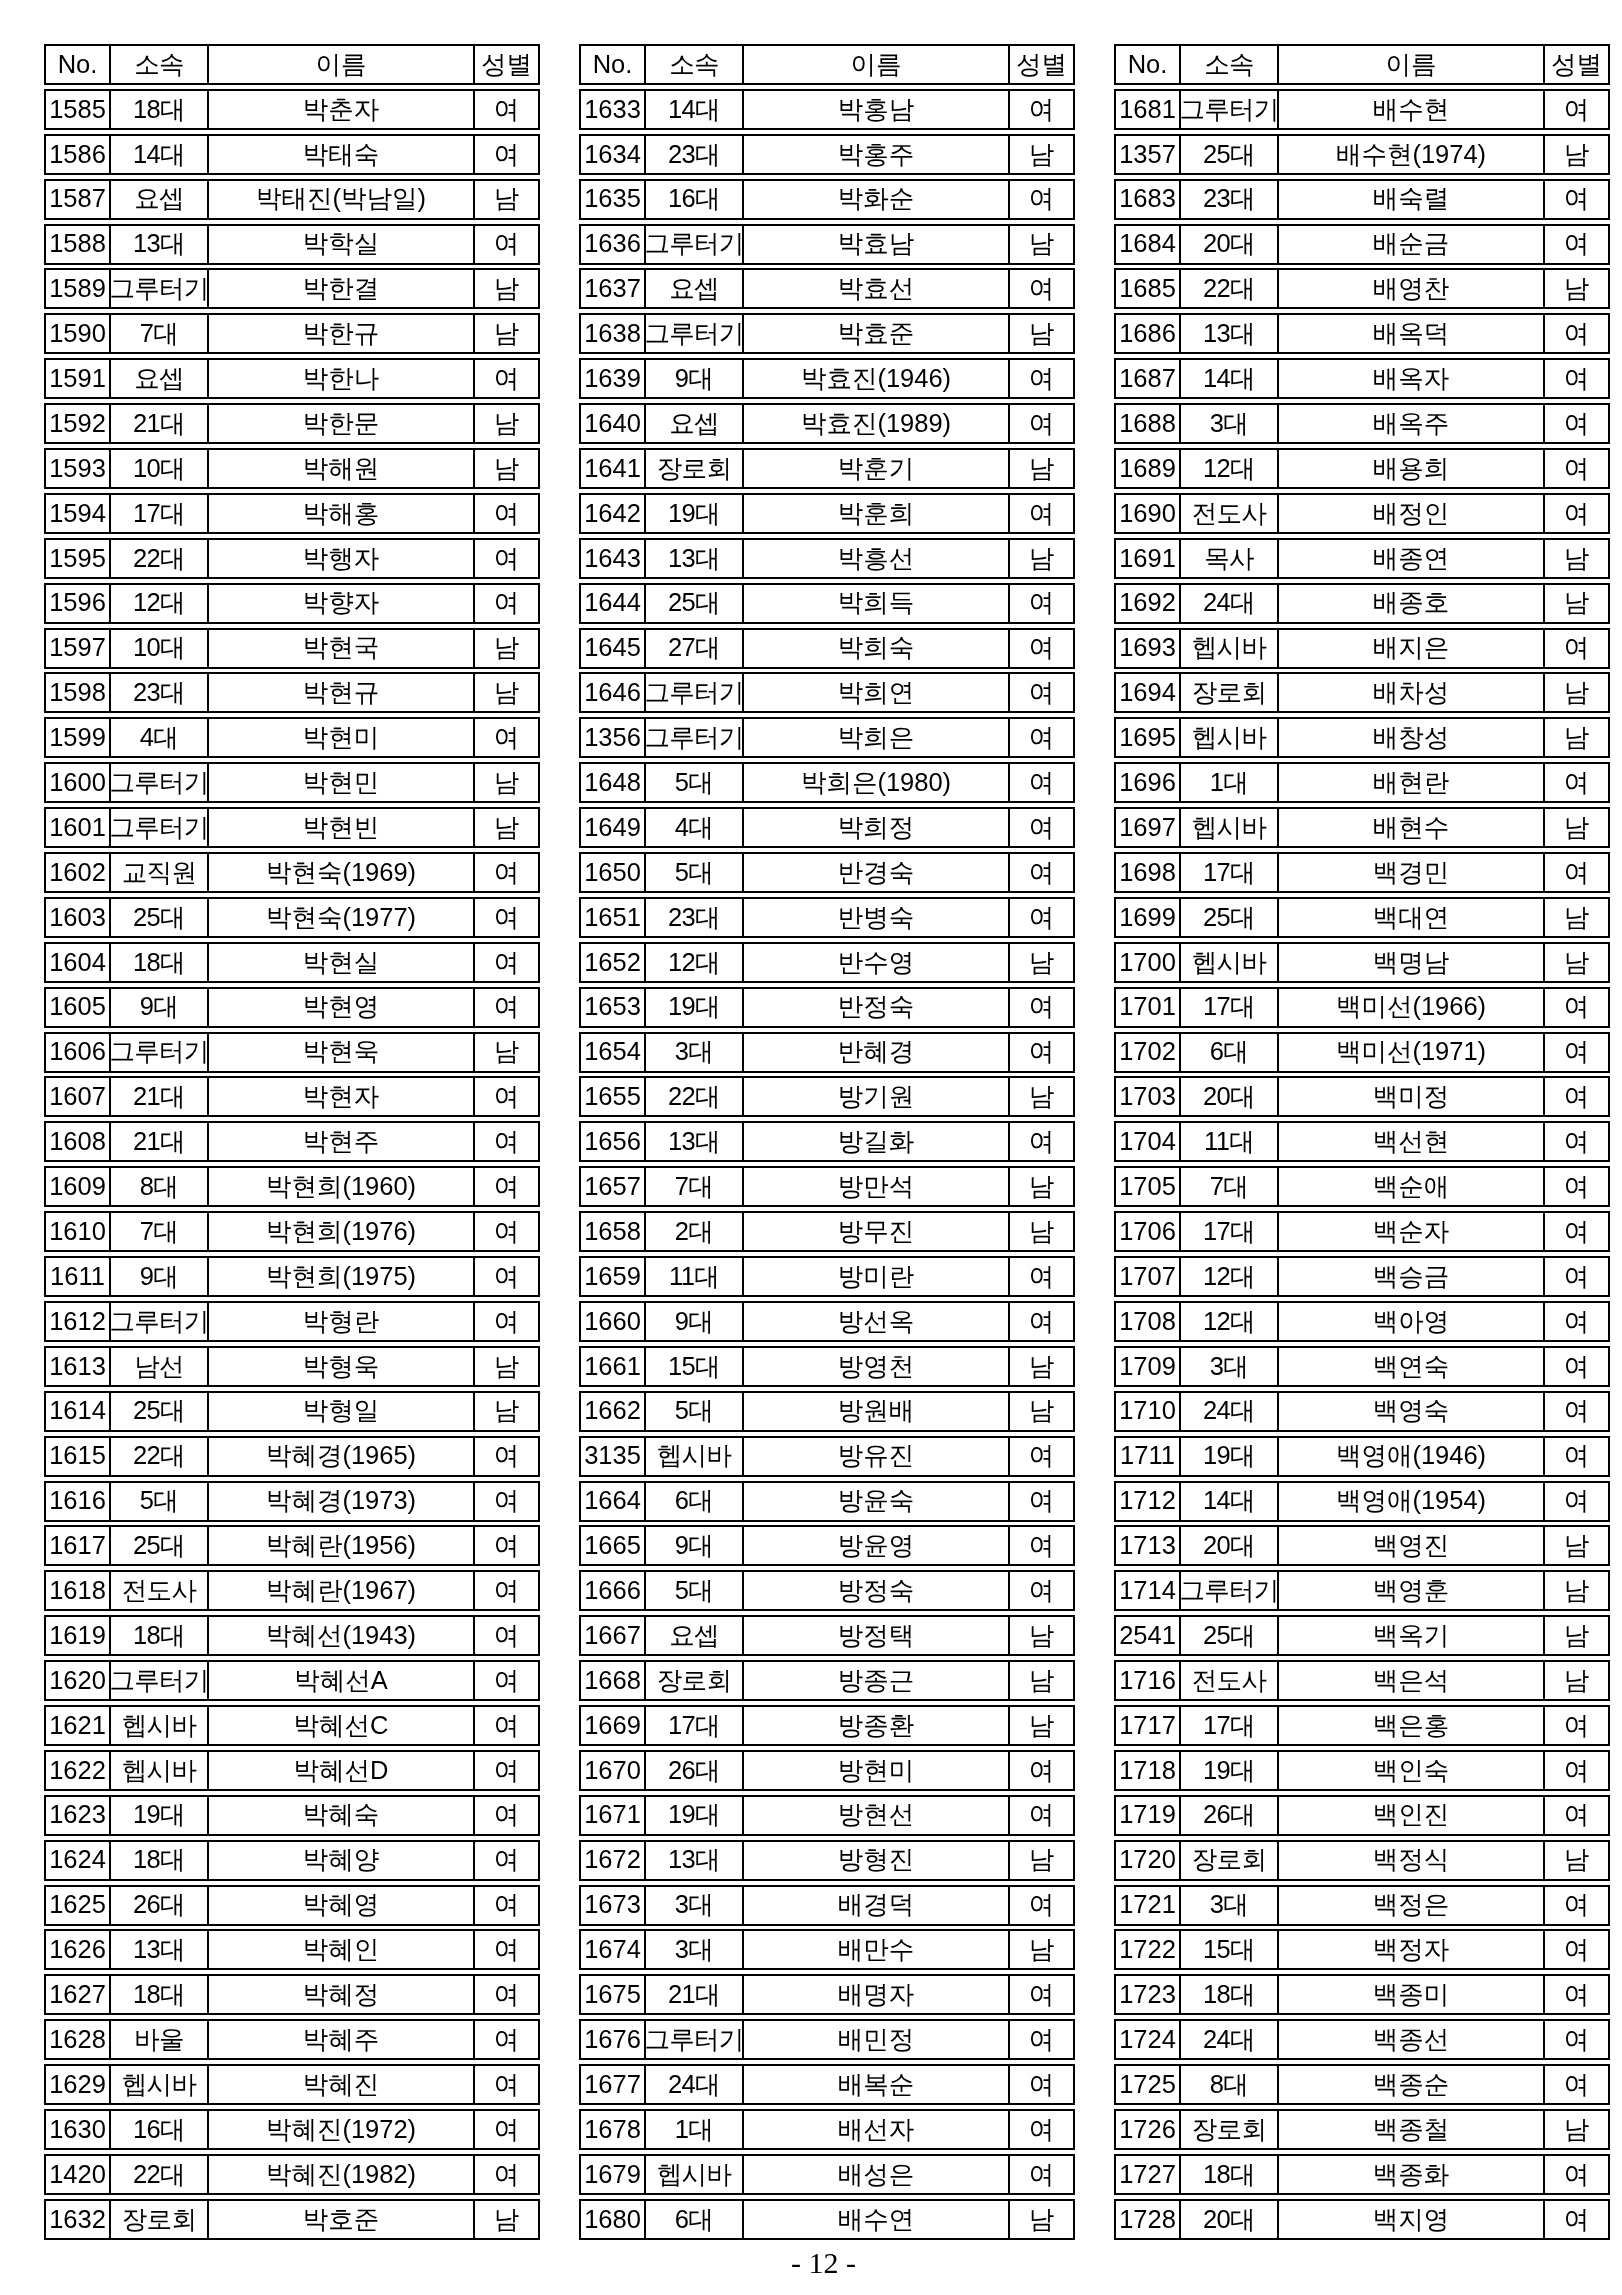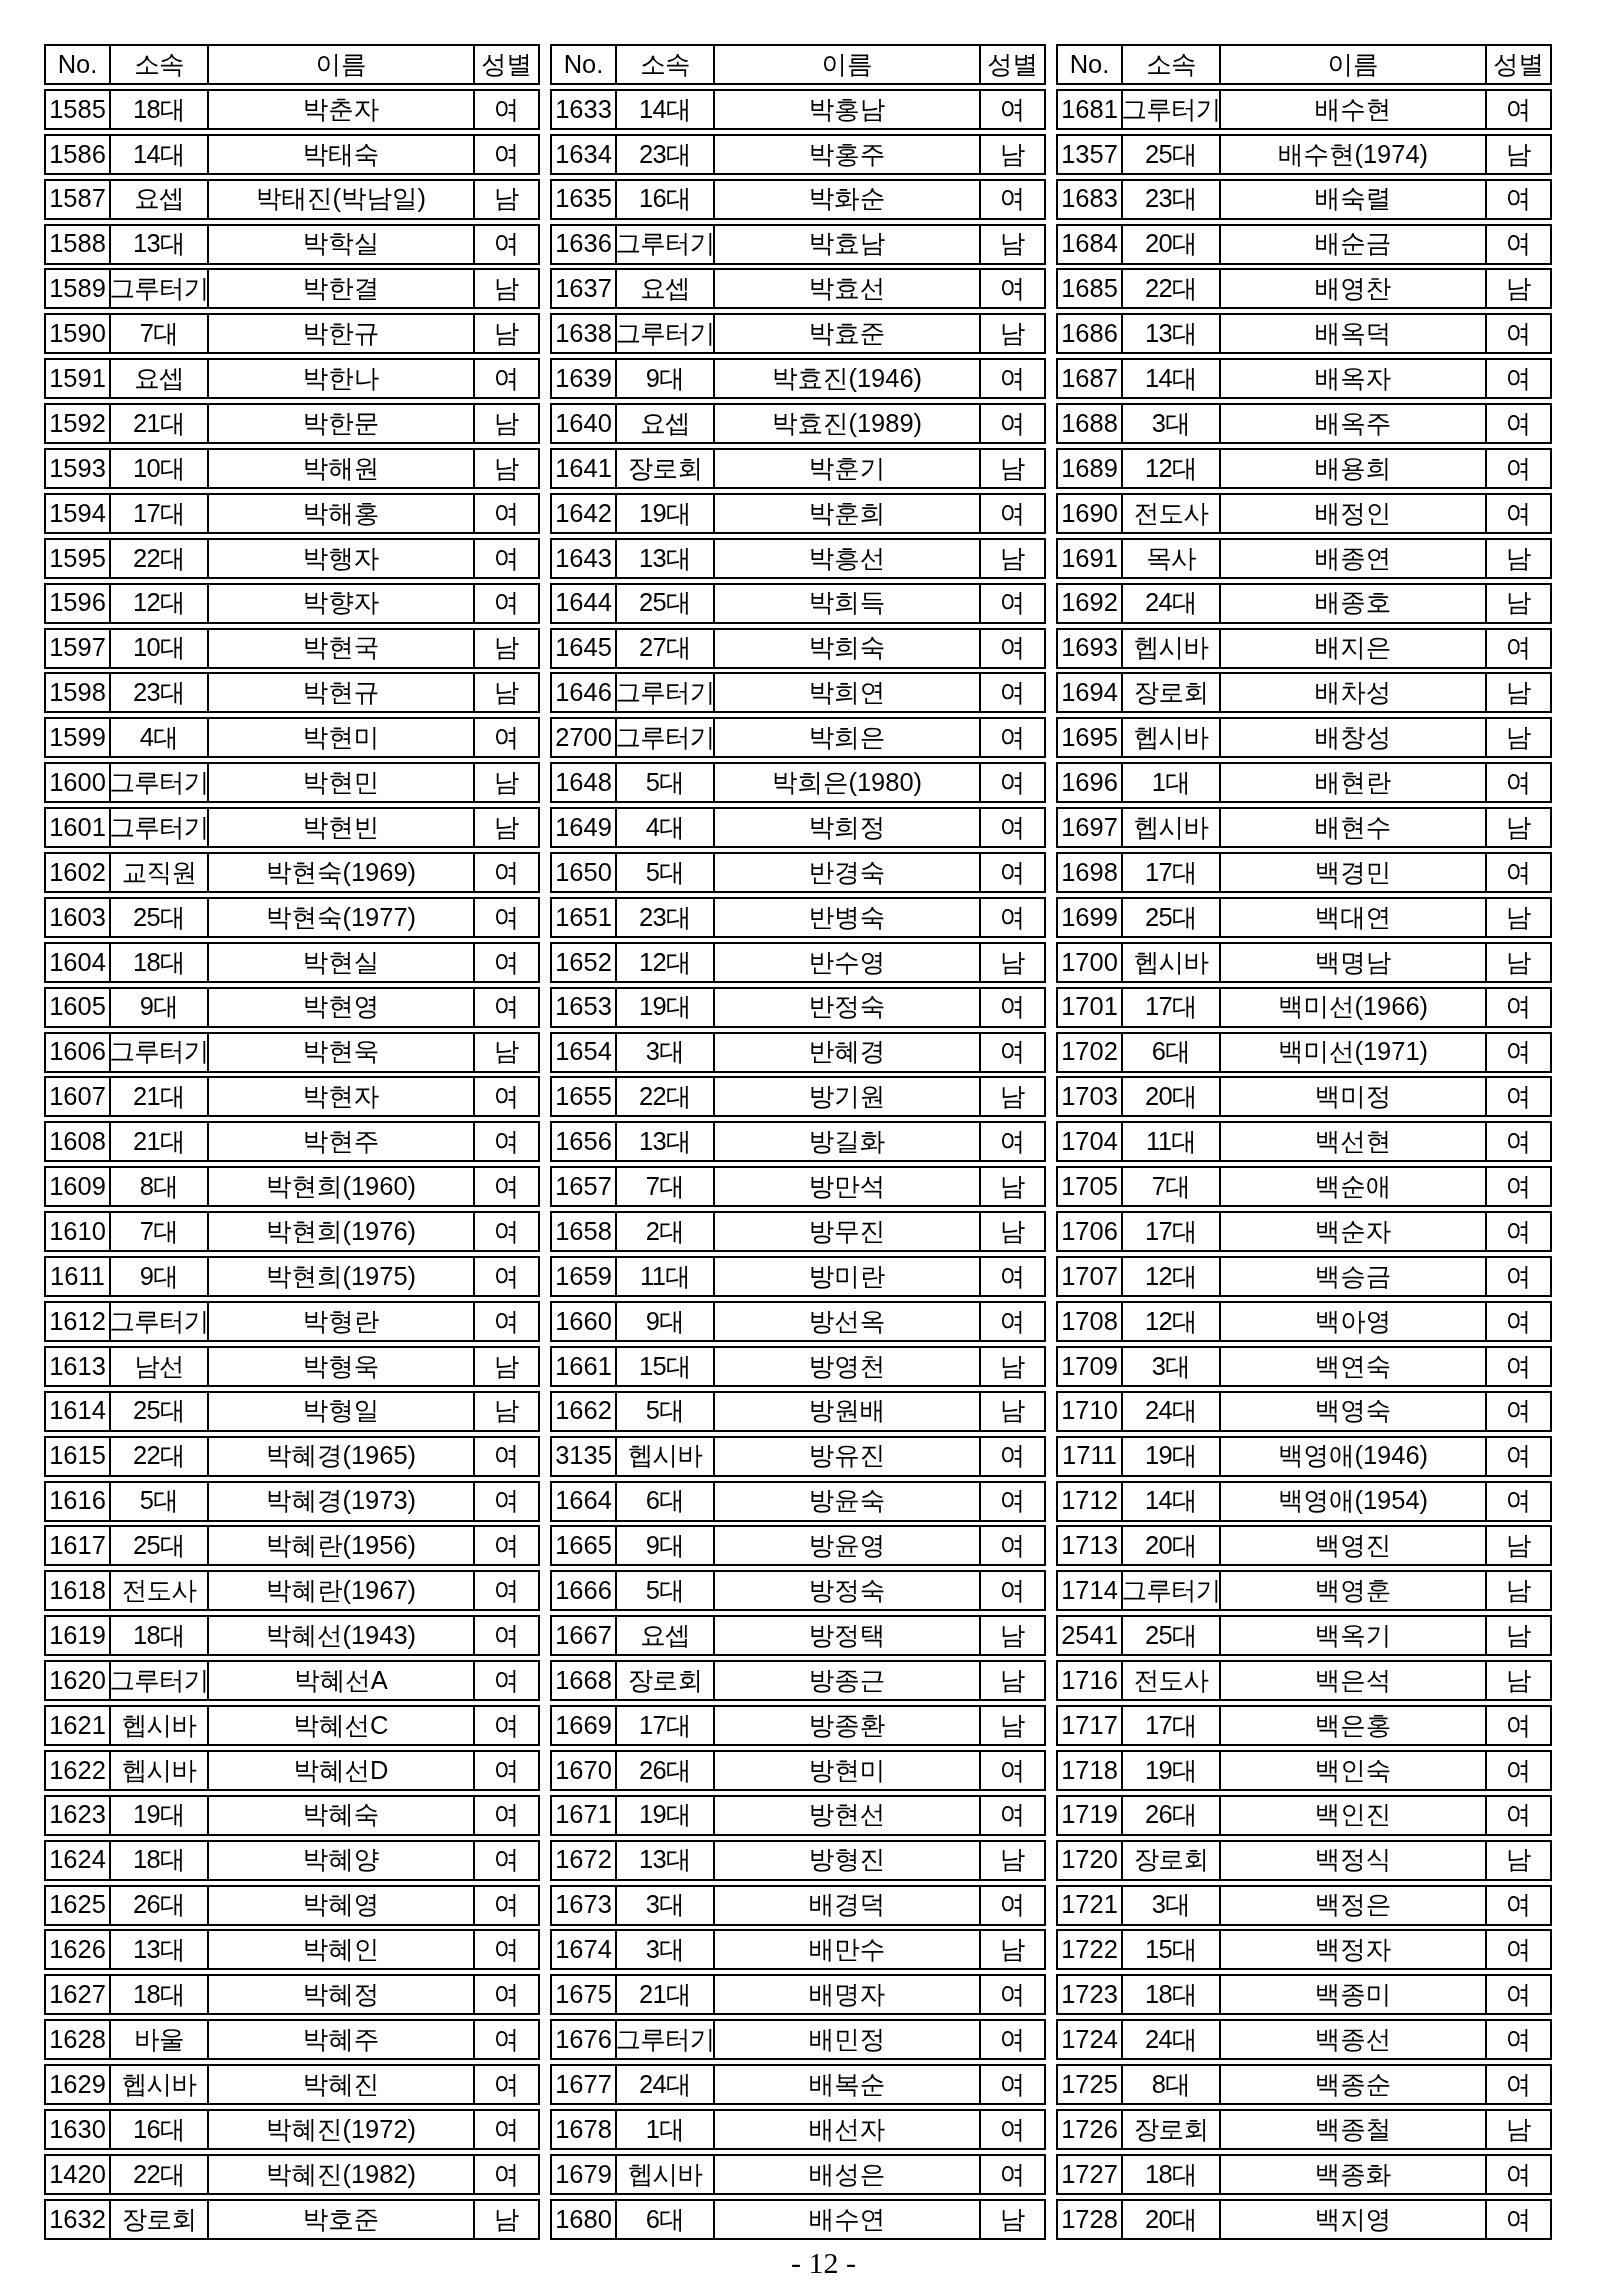--- a/index.html
+++ b/index.html
@@ -12,21 +12,21 @@
     height: 2295px;
     position: relative;
     font-family: "Liberation Sans", sans-serif;
     color: #000000;
   }
   .tables-wrap {
     position: absolute;
     left: 44px;
     top: 44px;
     display: flex;
-    gap: 10px;
+    gap: 39px;
     text-align: right;
   }
   .member-table {
     display: flex;
     flex-direction: column;
     gap: 3.9px;
     width: 496px;
   }
   .row {
     display: flex;
@@ -447,21 +447,21 @@
         <div class="cell c2">박희숙</div>
         <div class="cell c3">여</div>
       </div>
       <div class="row">
         <div class="cell c0">1646</div>
         <div class="cell c1">그루터기</div>
         <div class="cell c2">박희연</div>
         <div class="cell c3">여</div>
       </div>
       <div class="row">
-        <div class="cell c0">2700</div>
+        <div class="cell c0">1356</div>
         <div class="cell c1">그루터기</div>
         <div class="cell c2">박희은</div>
         <div class="cell c3">여</div>
       </div>
       <div class="row">
         <div class="cell c0">1648</div>
         <div class="cell c1">5대</div>
         <div class="cell c2">박희은(1980)</div>
         <div class="cell c3">여</div>
       </div>

